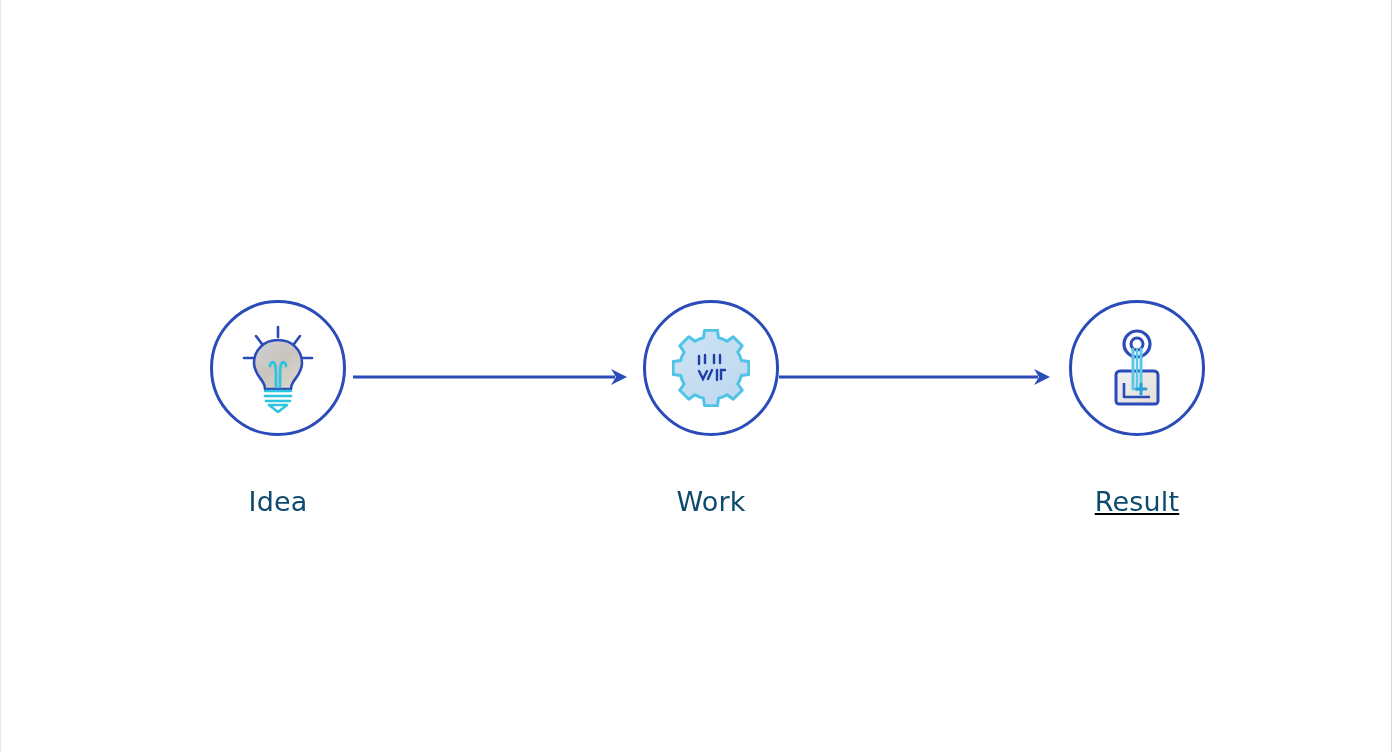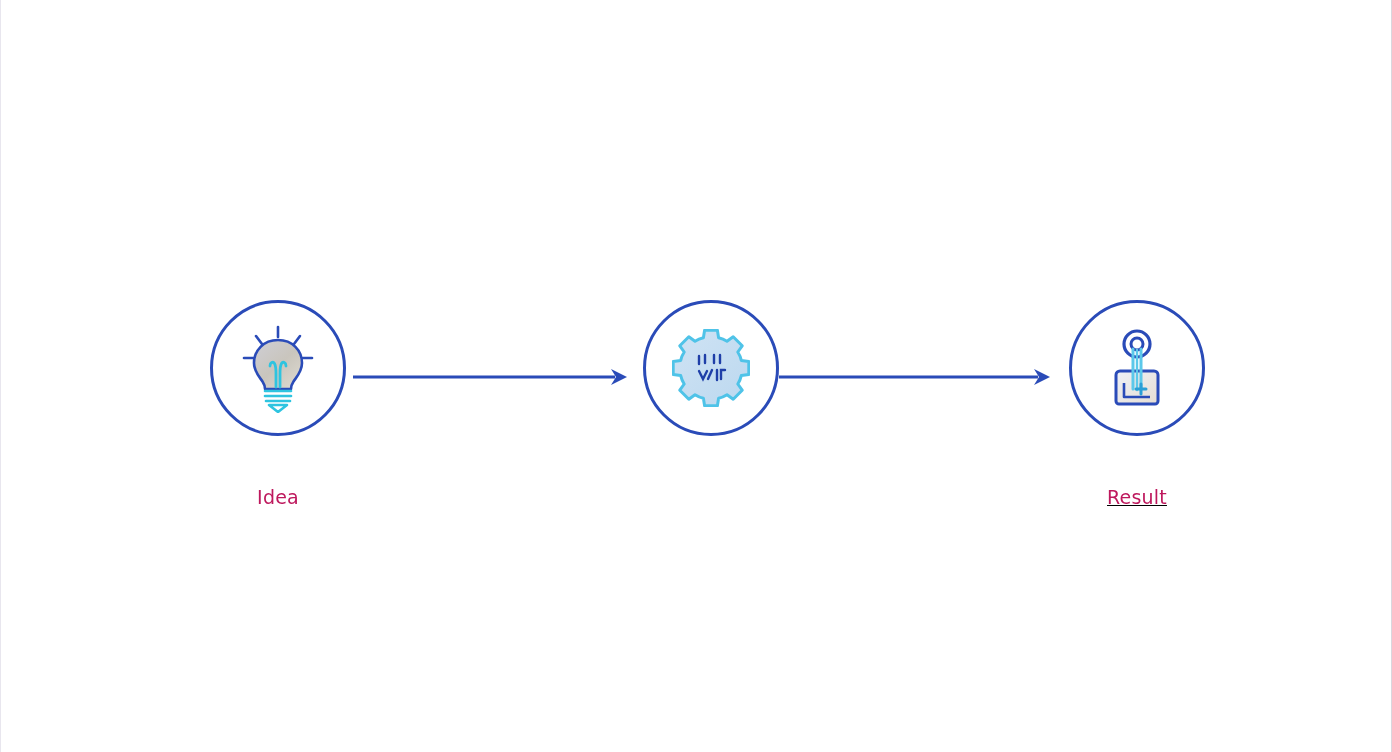--- a/index.html
+++ b/index.html
@@ -42,22 +42,22 @@
     border-radius: 50%;
     border: 3px solid #2a4bb8;
     box-sizing: border-box;
     display: flex;
     align-items: center;
     justify-content: center;
     background: #ffffff;
   }
   .step-label {
     margin-top: 52px;
-    font-size: 19px;
-    color: #be185d;
+    font-size: 27px;
+    color: #0c4a6e;
     letter-spacing: 0.2px;
     line-height: 1;
     font-weight: 400;
   }
   #step-idea   { left: 157px; }
   #step-work   { left: 590px; }
   #step-result { left: 1016px; text-decoration: underline; }
 
   .connector {
     position: absolute;
@@ -150,20 +150,21 @@
               <line x1="3" y1="-13" x2="3" y2="-5"></line>
               <line x1="9" y1="-13" x2="9" y2="-5"></line>
               <path d="M-12 3 L-8 11 L-4 3"></path>
               <line x1="1" y1="2" x2="-3" y2="11"></line>
               <line x1="6" y1="2" x2="6" y2="12"></line>
               <path d="M10 11 L10 2 L14 2"></path>
             </g>
           </g>
         </svg>
       </div>
+      <div class="step-label">Work</div>
     </div>
 
     <svg class="connector" id="connector-2" viewBox="0 0 275 30">
       <line x1="0" y1="15" x2="259" y2="15" stroke="#2a4bb8" stroke-width="2.8"></line>
       <path d="M255 7 L271 15 L255 23 L260 15 Z" fill="#2a4bb8"></path>
     </svg>
 
     <div class="step" id="step-result">
       <div class="step-circle">
         <svg class="icon-svg" width="62" height="82" viewBox="0 0 62 82">

